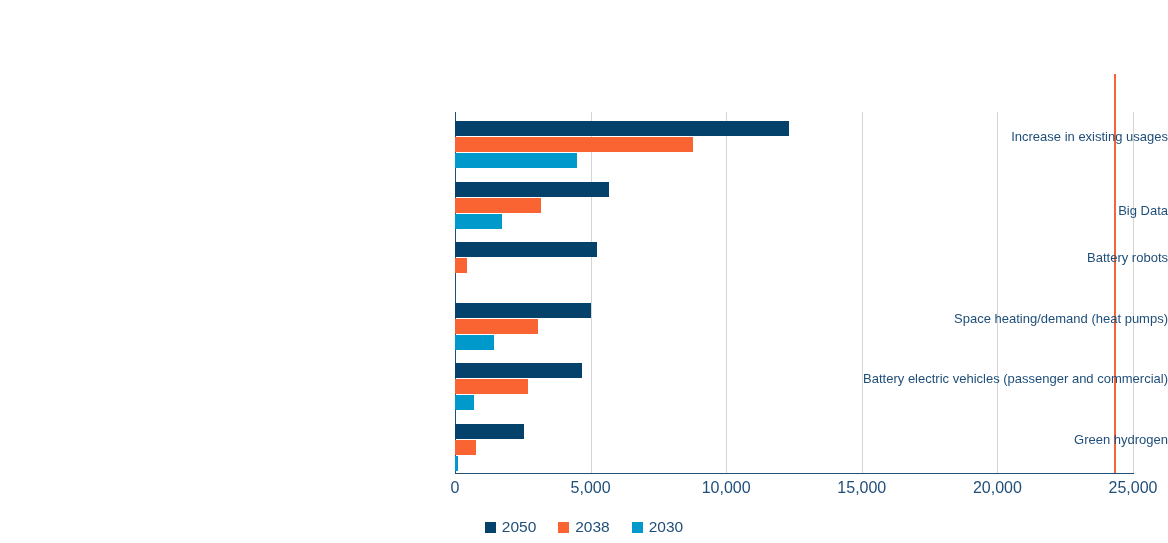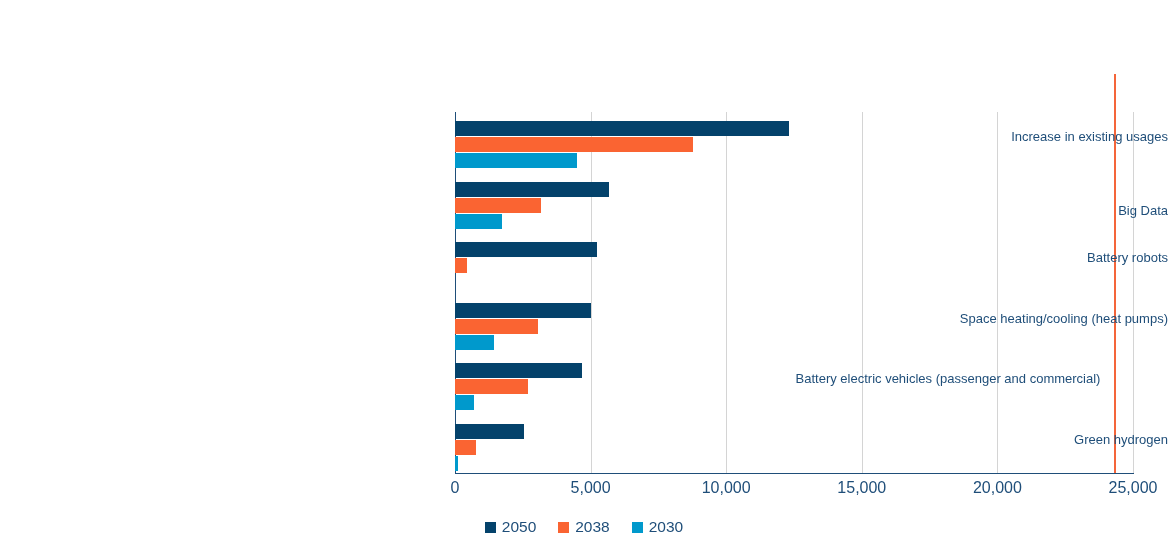--- a/index.html
+++ b/index.html
@@ -109,22 +109,22 @@
       <div class="group" style="top: 311.5px;">
         <div class="bar s2050" title="Green hydrogen — 2050: 2540" style="width: 68.8848px; background: rgb(4, 66, 107);"></div>
         <div class="bar s2040" title="Green hydrogen — 2040: 790" style="width: 21.4248px; background: rgb(250, 100, 50);"></div>
         <div class="bar s2030" title="Green hydrogen — 2030: 100" style="width: 2.712px; background: rgb(0, 153, 204);"></div>
       </div>
     </div>
   <div id="cat-labels">
       <div class="cat-label" style="top: 129px;">Increase in existing usages</div>
       <div class="cat-label" style="top: 203px;">Big Data</div>
       <div class="cat-label" style="top: 250px;">Battery robots</div>
-      <div class="cat-label" style="top: 310.5px;">Space heating/cooling (heat pumps)</div>
-      <div class="cat-label" style="top: 371px; text-align: center;">Battery electric vehicles (passenger and commercial)</div>
+      <div class="cat-label" style="top: 310.5px;">Space heating/demand (heat pumps)</div>
+      <div class="cat-label" style="top: 371px;">Battery electric vehicles (passenger and commercial)</div>
       <div class="cat-label" style="top: 431.5px;">Green hydrogen</div>
     </div>
   <div id="xticks">
       <div class="xtick" style="left: 410px;">0</div>
       <div class="xtick" style="left: 545.6px; text-align: center;">5,000</div>
       <div class="xtick" style="left: 681.2px; text-align: center;">10,000</div>
       <div class="xtick" style="left: 816.8px;">15,000</div>
       <div class="xtick" style="left: 952.4px;">20,000</div>
       <div class="xtick" style="left: 1088px;">25,000</div>
     </div>

